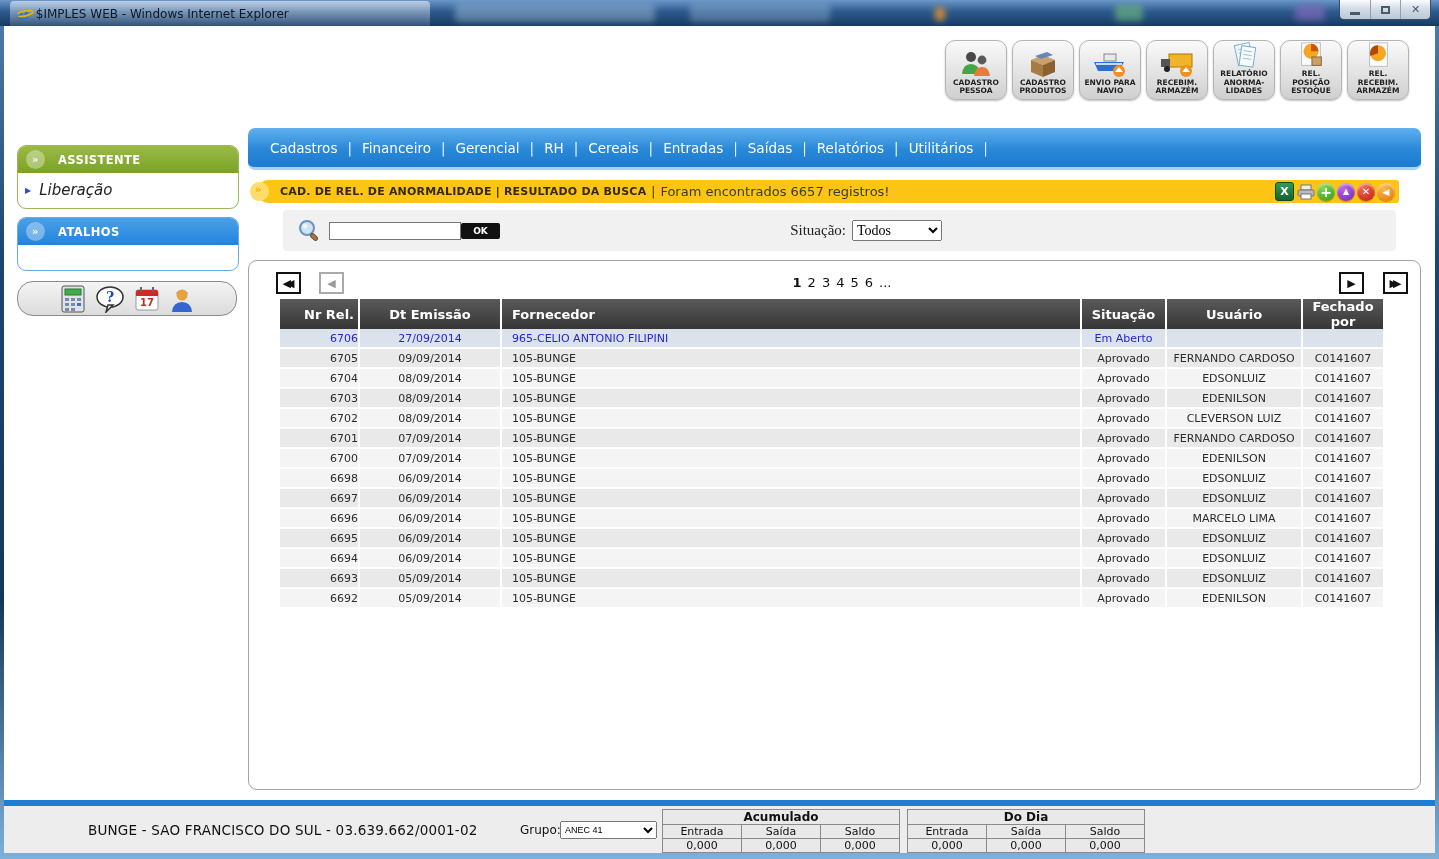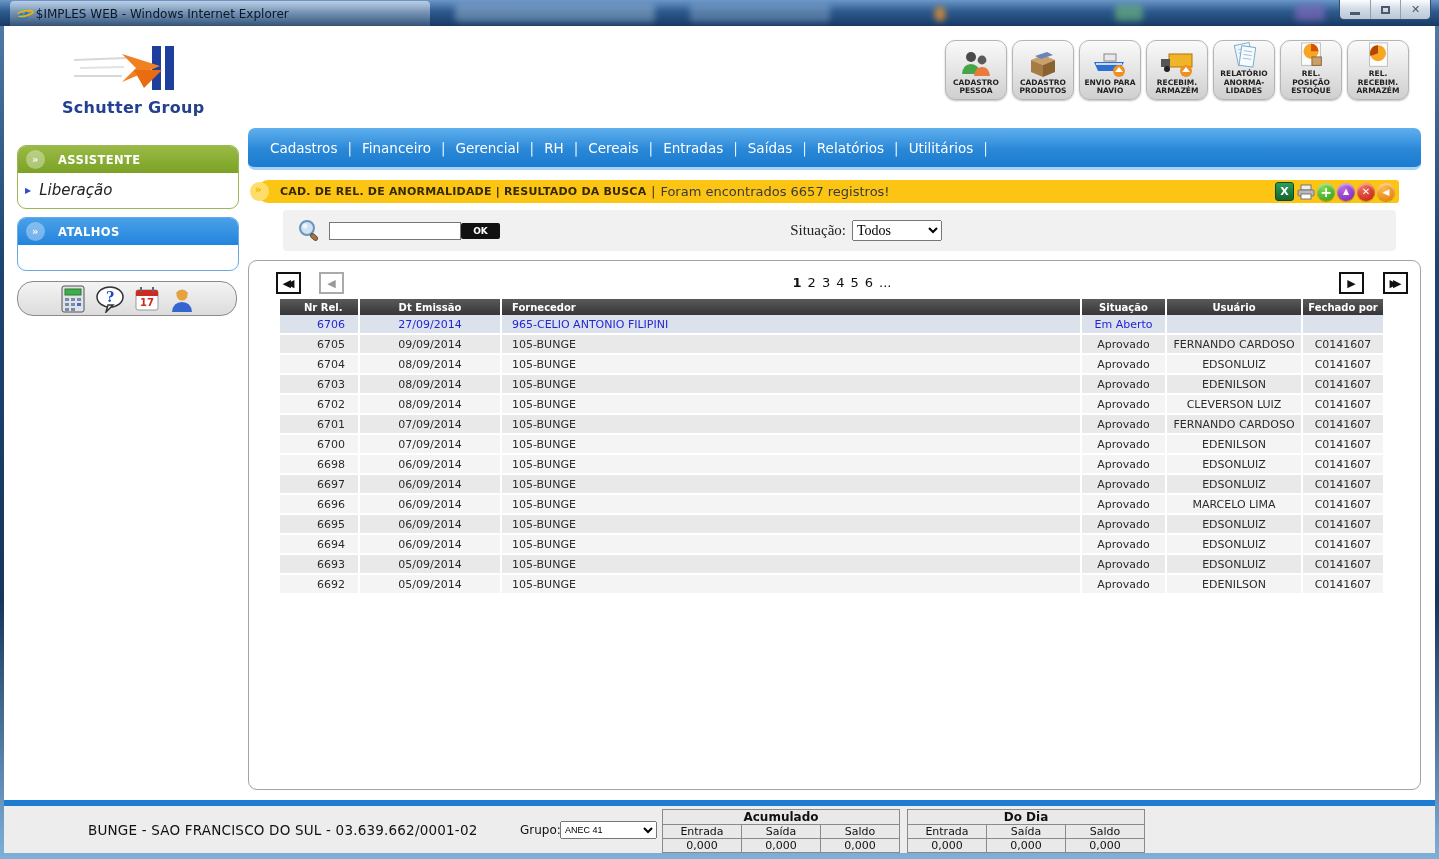--- a/index.html
+++ b/index.html
@@ -96,27 +96,27 @@
   .pg-btn.disabled { border-color:#aaa; color:#9a9a9a; }
   .dbl { letter-spacing:-5px; margin-right:5px; }
   .pages { position:absolute; left:0; right:0; top:3px; text-align:center; font-size:13px; color:#111; }
   .pages span { margin:0 3px; cursor:pointer; }
   .pages .current { font-weight:bold; cursor:default; }
 
   
   table.grid { position:absolute; left:31px; top:38px; border-collapse:separate; border-spacing:0; table-layout:fixed; }
   .grid col.c0{width:80px}.grid col.c1{width:142px}.grid col.c2{width:580px}
   .grid col.c3{width:85px}.grid col.c4{width:136px}.grid col.c5{width:82px}
-  .grid th { background:linear-gradient(#5a5a5a,#363636); color:#fff; font-size:10px; font-weight:bold;
+  .grid th { background:linear-gradient(#5a5a5a,#363636); color:#fff; font-size:13px; font-weight:bold;
     height:16px; border-right:2px solid #fff; padding:0; }
   .grid th.l { text-align:left; padding-left:24px; }
   .grid th.l2 { text-align:left; padding-left:10px; }
   .grid td { height:20px; font-size:11px; color:#2b2b2b; border-right:2px solid #fff;
     border-bottom:2px solid #fff; padding:0; text-align:center; white-space:nowrap; overflow:hidden; }
-  .grid td.l { text-align:center; padding-left:24px;margin-left:23px; }
+  .grid td.l { text-align:right; padding-left:24px;margin-left:23px; }
   .grid td.l2 { text-align:left; padding-left:10px; }
   .row-odd td { background:#e9e9e9; }
   .row-even td { background:#f4f4f4; }
   .row-open td { background:#dbe2ec; color:#2424d6; cursor:pointer; }
 
   
   .sidebar { position:absolute; left:13px; top:119px; width:222px; }
   .side-panel { border-radius:9px; background:#fff; overflow:hidden; }
   .p-assist { border:1px solid #9ab858; }
   .p-atalhos { border:1px solid #66abe5; margin-top:8px; }
@@ -172,32 +172,20 @@
           <span class="glyph-max"></span>
         </div>
       <div class="win-btn">
           <span class="glyph-close">✕</span>
         </div>
     </div>
   </div>
 
   <div class="app">
 
-    <div class="logo">
-      <svg width="110" height="52" viewBox="0 0 110 52">
-        <line x1="0" y1="16" x2="52" y2="14" stroke="#d8d8d8" stroke-width="2"></line>
-        <line x1="6" y1="24" x2="50" y2="23" stroke="#e2e2e2" stroke-width="2"></line>
-        <line x1="0" y1="32" x2="48" y2="32" stroke="#d8d8d8" stroke-width="2"></line>
-        <rect x="78" y="2" width="9" height="44" fill="#1f3f9c"></rect>
-        <rect x="91" y="2" width="9" height="44" fill="#1f3f9c"></rect>
-        <polygon points="48,10 86,22 48,38 62,24" fill="#f08020"></polygon>
-        <polygon points="60,26 88,26 70,44" fill="#e86c10"></polygon>
-      </svg>
-      <div class="logo-text">Schutter Group</div>
-    </div>
 
     <div class="shortcuts">
       <div class="shortcut">
         <svg width="36" height="28" viewBox="0 0 36 28">
           <circle cx="13" cy="7" r="5" fill="#4a4a4a"></circle>
             <path d="M4 24 q1-10 9-10 q8 0 9 10 z" fill="#46a546"></path>
           <circle cx="24" cy="10" r="4.4" fill="#5a5a5a"></circle>
             <path d="M16 26 q1-9 8-9 q7 0 8 9 z" fill="#e87a3a"></path>
         </svg>
           <span>CADASTRO PESSOA</span>

